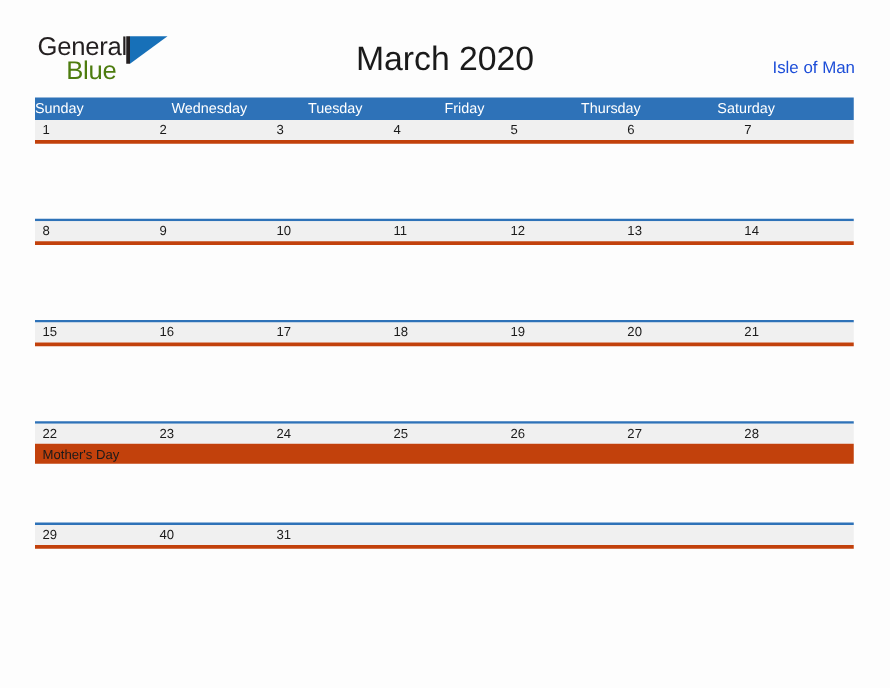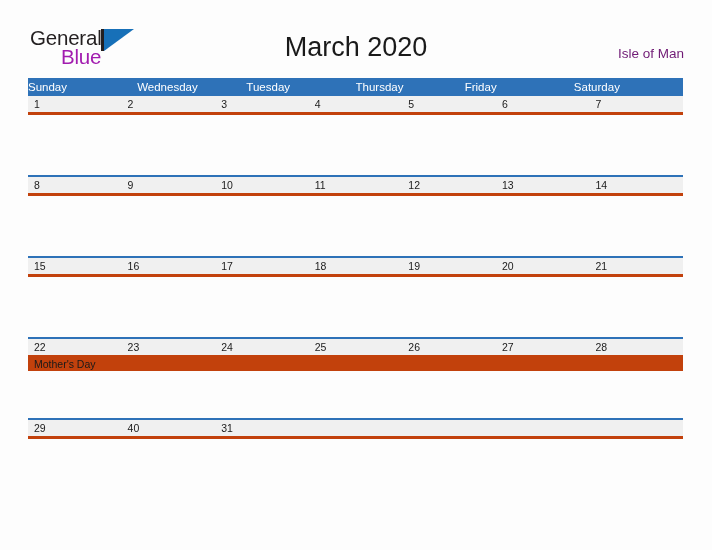--- a/index.html
+++ b/index.html
@@ -42,24 +42,24 @@
     position: absolute;
     left: 0;
     top: 0;
     font-size: 20.5px;
     color: #231f20;
     letter-spacing: -0.2px;
     font-family: "Liberation Sans", sans-serif;
   }
   .logo-blue {
     position: absolute;
-    left: 31px;
+    left: 23px;
     top: 19px;
     font-size: 20.5px;
-    color: #a21caf;
+    color: #4d7c0f;
     letter-spacing: -0.2px;
     font-family: "Liberation Sans", sans-serif;
   }
   .logo-mark {
     position: absolute;
     left: 71px;
     top: 1px;
     width: 33px;
     height: 22px;
   }
@@ -91,21 +91,21 @@
     color: #1a1a1a;
     font-family: "Liberation Sans", sans-serif;
     font-weight: normal;
   }
 
   .locale {
     position: absolute;
     right: 28px;
     top: 46px;
     font-size: 13.5px;
-    color: #701a75;
+    color: #1d4ed8;
     font-family: "Liberation Sans", sans-serif;
   }
 
   
   .calendar {
     position: absolute;
     left: 28px;
     top: 78px;
     width: 655px;
   }
@@ -195,22 +195,22 @@
     <div class="locale">Isle of Man</div>
 
   </div>
 
   <div class="calendar">
 
     <div class="dow-row">
       <div class="dow-cell">Sunday</div>
       <div class="dow-cell">Wednesday</div>
       <div class="dow-cell">Tuesday</div>
+      <div class="dow-cell">Friday</div>
       <div class="dow-cell">Thursday</div>
-      <div class="dow-cell">Friday</div>
       <div class="dow-cell">Saturday</div>
     </div>
 
     <div class="week first" style="height:81px;">
       <div class="date-band">
         <div class="date-cell">1</div>
         <div class="date-cell">2</div>
         <div class="date-cell">3</div>
         <div class="date-cell">4</div>
         <div class="date-cell">5</div>

